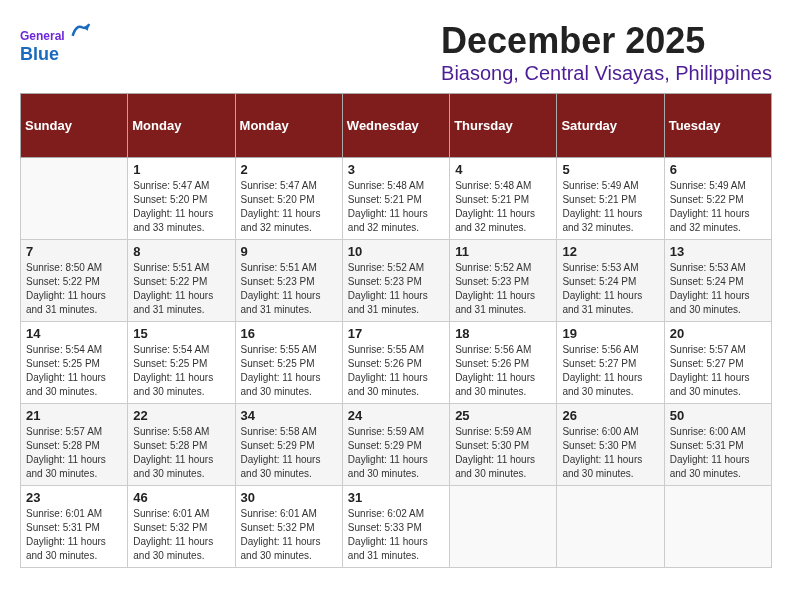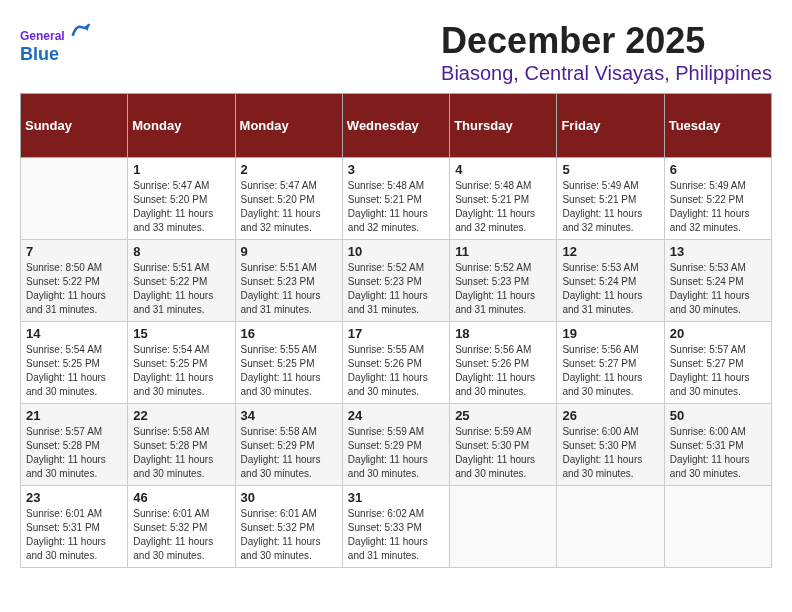--- a/index.html
+++ b/index.html
@@ -114,21 +114,21 @@
 </div>
 
 <table class="calendar-table">
   <thead>
     <tr>
     <th>Sunday</th>
         <th>Monday</th>
         <th>Monday</th>
         <th>Wednesday</th>
         <th>Thursday</th>
-        <th>Friday</th>
+        <th>Saturday</th>
         <th>Tuesday</th>
       </tr>
   </thead>
   <tbody id="calendar-body">
   <tr>
         <td class="empty-cell"></td>
         <td>
         <span class="day-number">1</span>
         <span class="cell-text">Sunrise: 5:47 AM</span><br>
         <span class="cell-text">Sunset: 5:20 PM</span><br>

